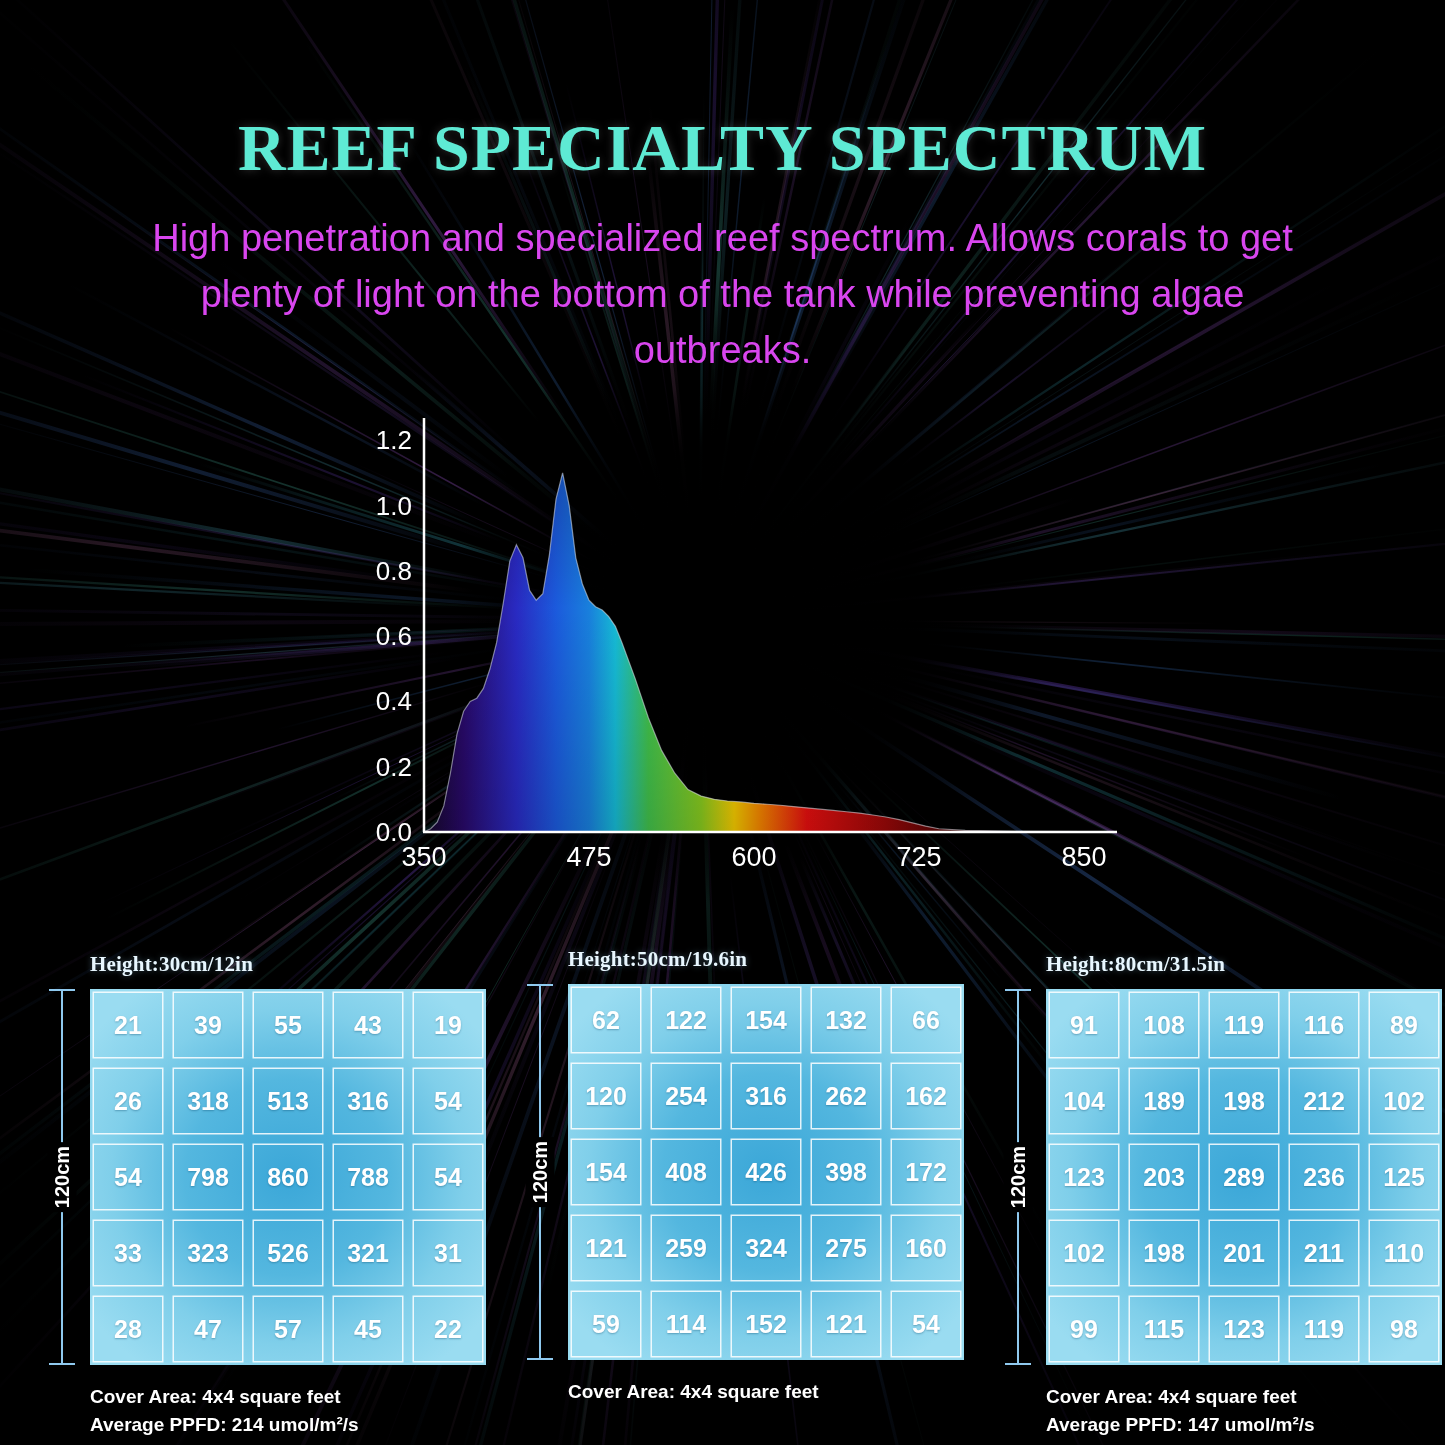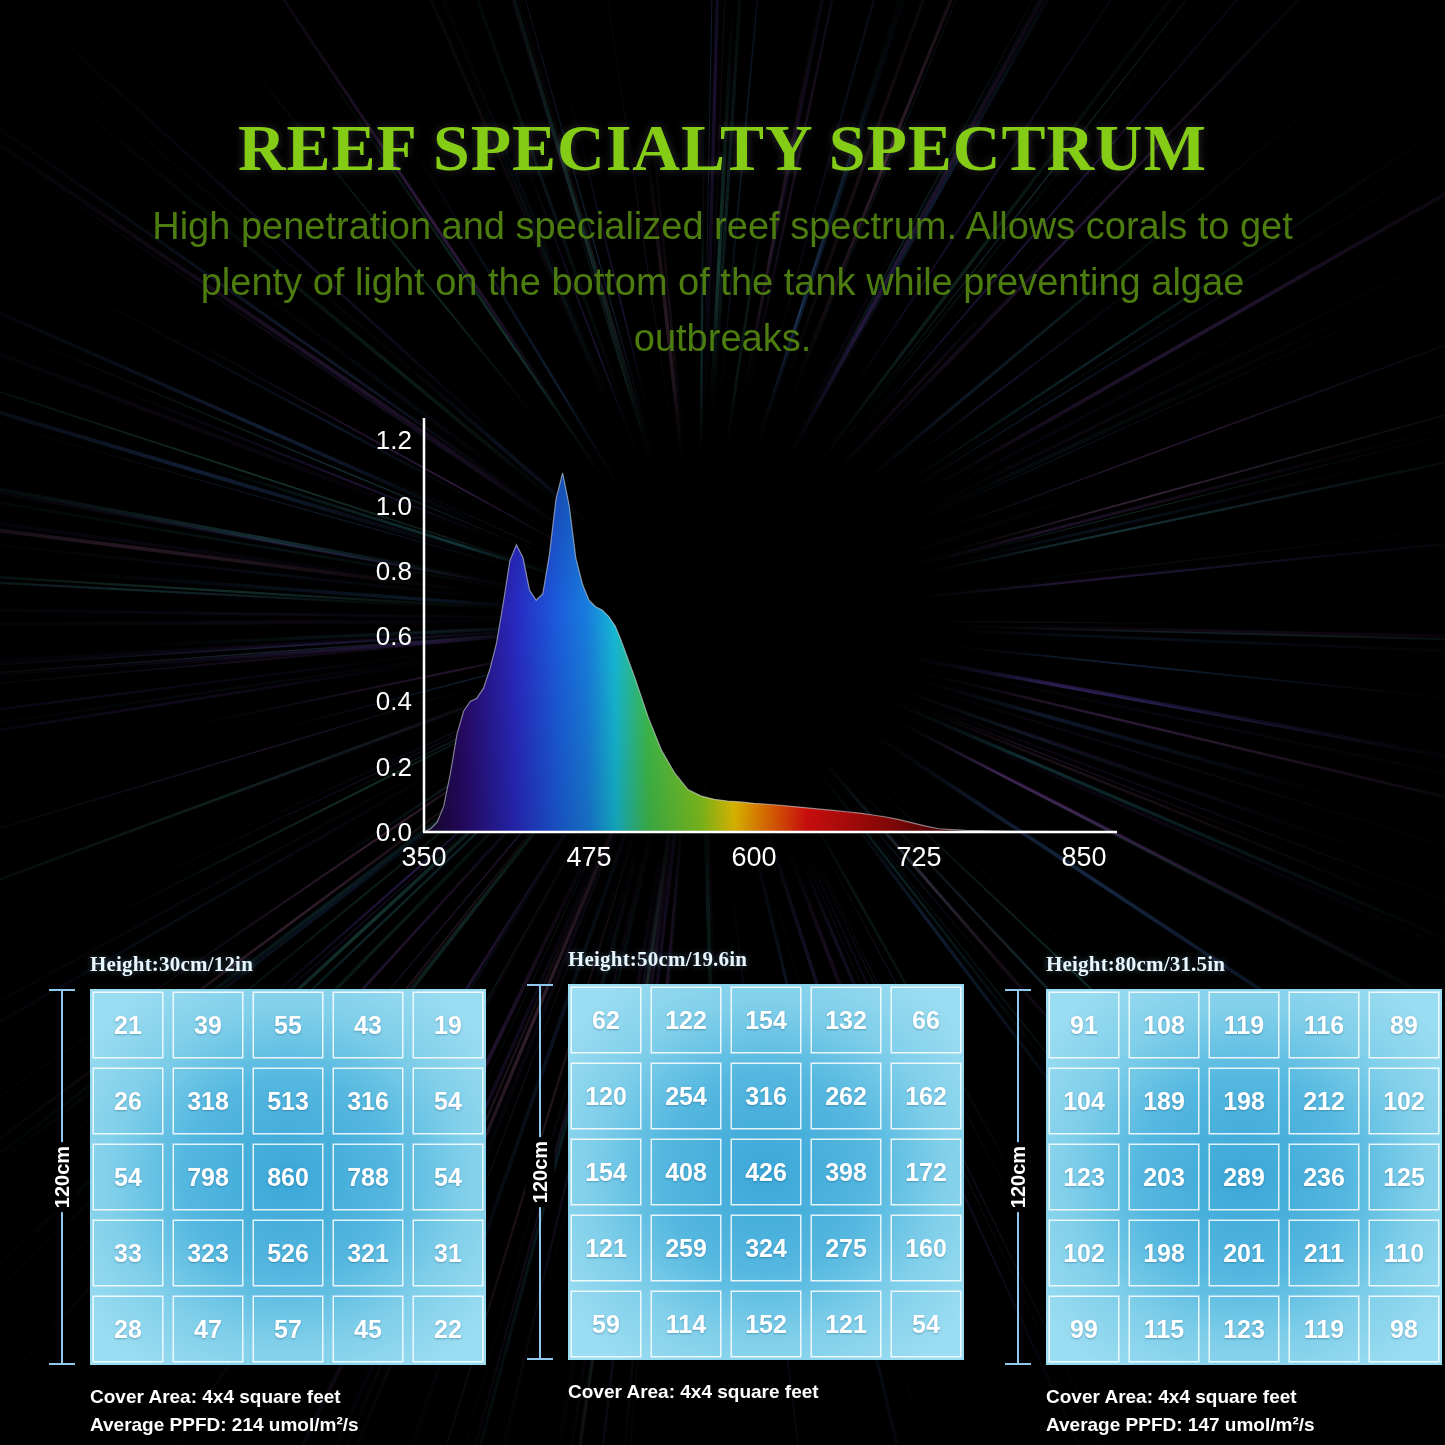--- a/index.html
+++ b/index.html
@@ -36,33 +36,33 @@
     top: 0; left: 0; right: 0;
     z-index: 5;
     text-align: center;
     padding-top: 112px;
   }
   #title {
     font-family: "Liberation Serif", serif;
     font-weight: bold;
     font-size: 66px;
     letter-spacing: 1px;
-    color: #84cc16;
+    color: #5eead4;
     line-height: 1.08;
     margin: 0;
     text-shadow: 0 0 10px rgba(255,255,255,0.18);
   }
   #subtitle {
-    margin: 16px auto 0 auto;
+    margin: 28px auto 0 auto;
     width: 1150px;
     font-family: "Liberation Sans", sans-serif;
     font-weight: 400;
     font-size: 38px;
     line-height: 1.47;
-    color: #4d7c0f;
+    color: #d946ef;
     text-align: center;
   }
 
   
   #chart-block {
     position: absolute;
     left: 372px;
     top: 412px;
     width: 760px;
     height: 470px;

